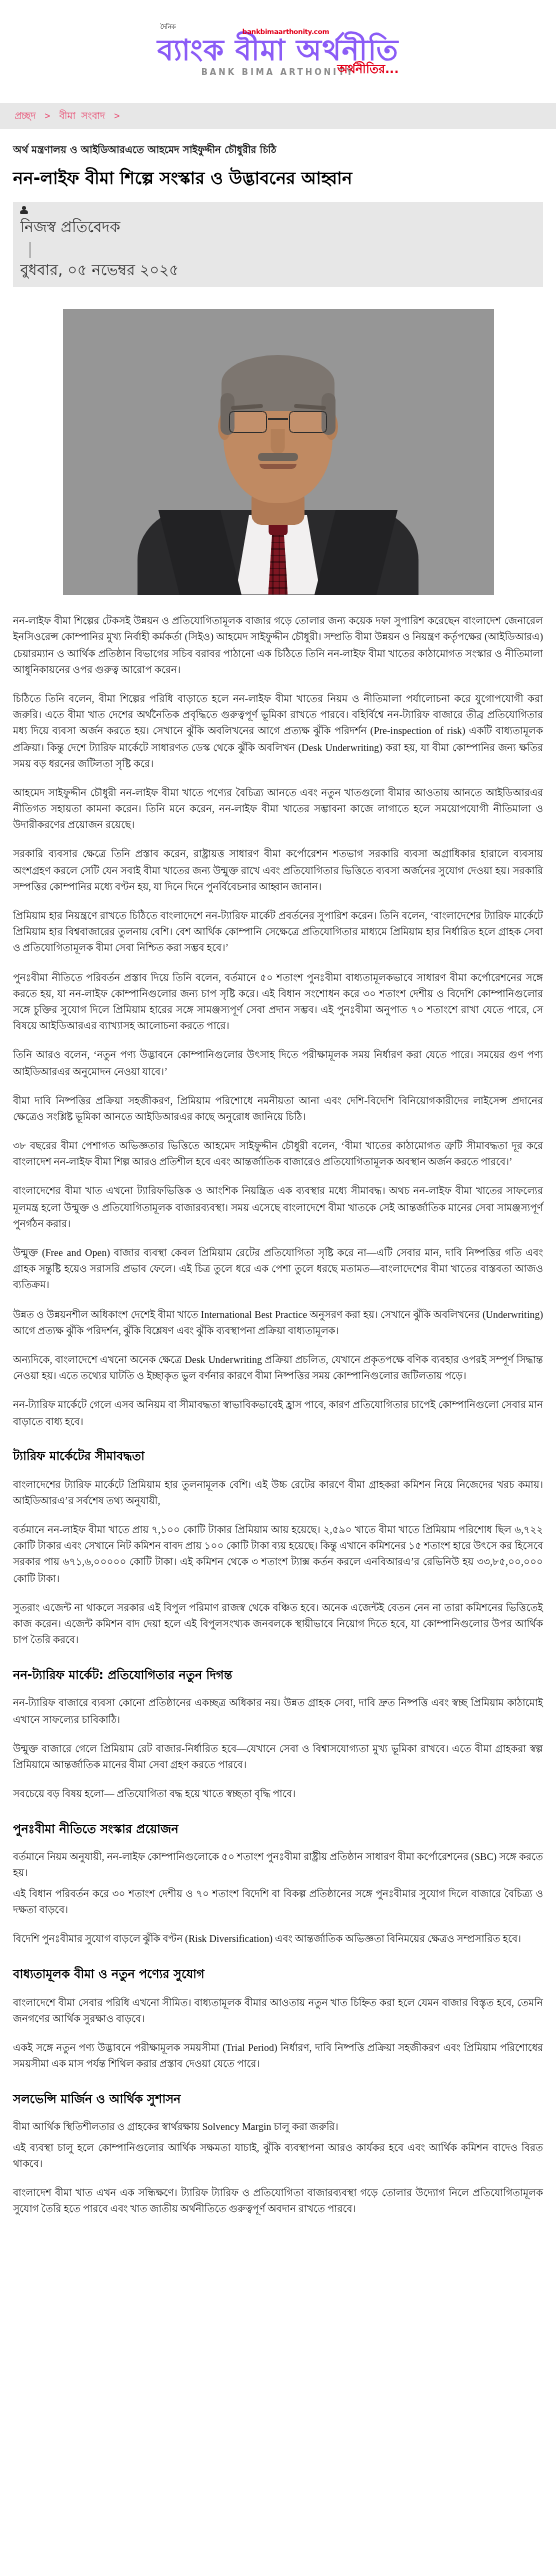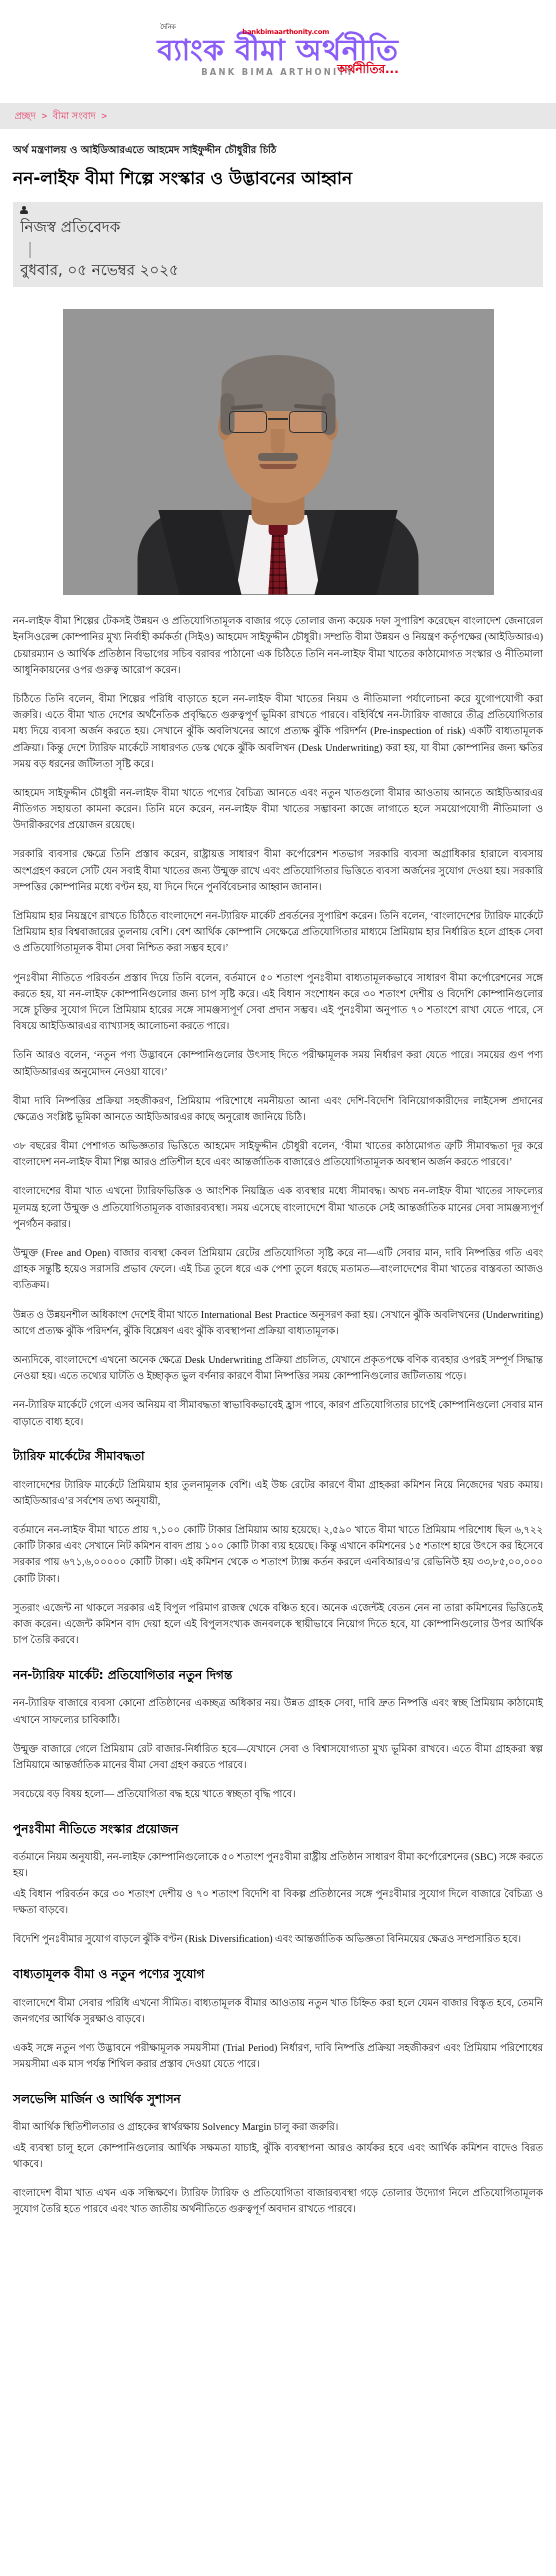--- a/index.html
+++ b/index.html
@@ -91,21 +91,21 @@
     background: #e7e7e7;
     height: 26px;
     display: flex;
     align-items: center;
     padding: 0 14.4px;
     box-sizing: border-box;
   }
   .breadcrumb {
     font-size: 9.7px;
     color: #e8436b;
-    font-family: Liberation Sans, sans-serif;
+    font-family: Liberation Mono, monospace;
     white-space: nowrap;
   }
   .breadcrumb a, .breadcrumb span.crumb {
     color: #e8436b;
     text-decoration: none;
   }
   .breadcrumb .sep {
     color: #e8436b;
     margin: 0 2.9px;
   }

